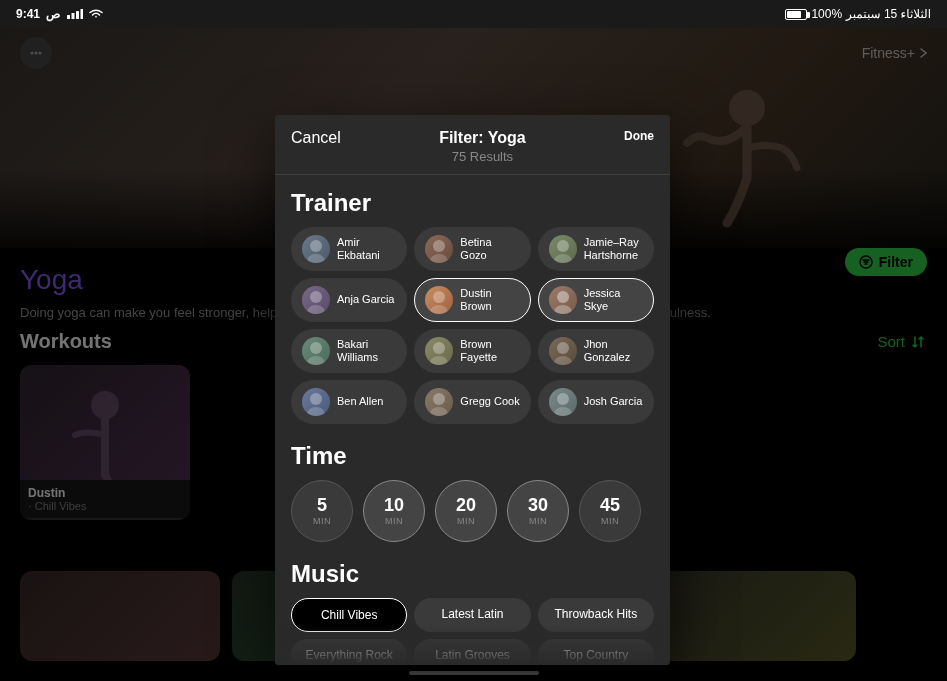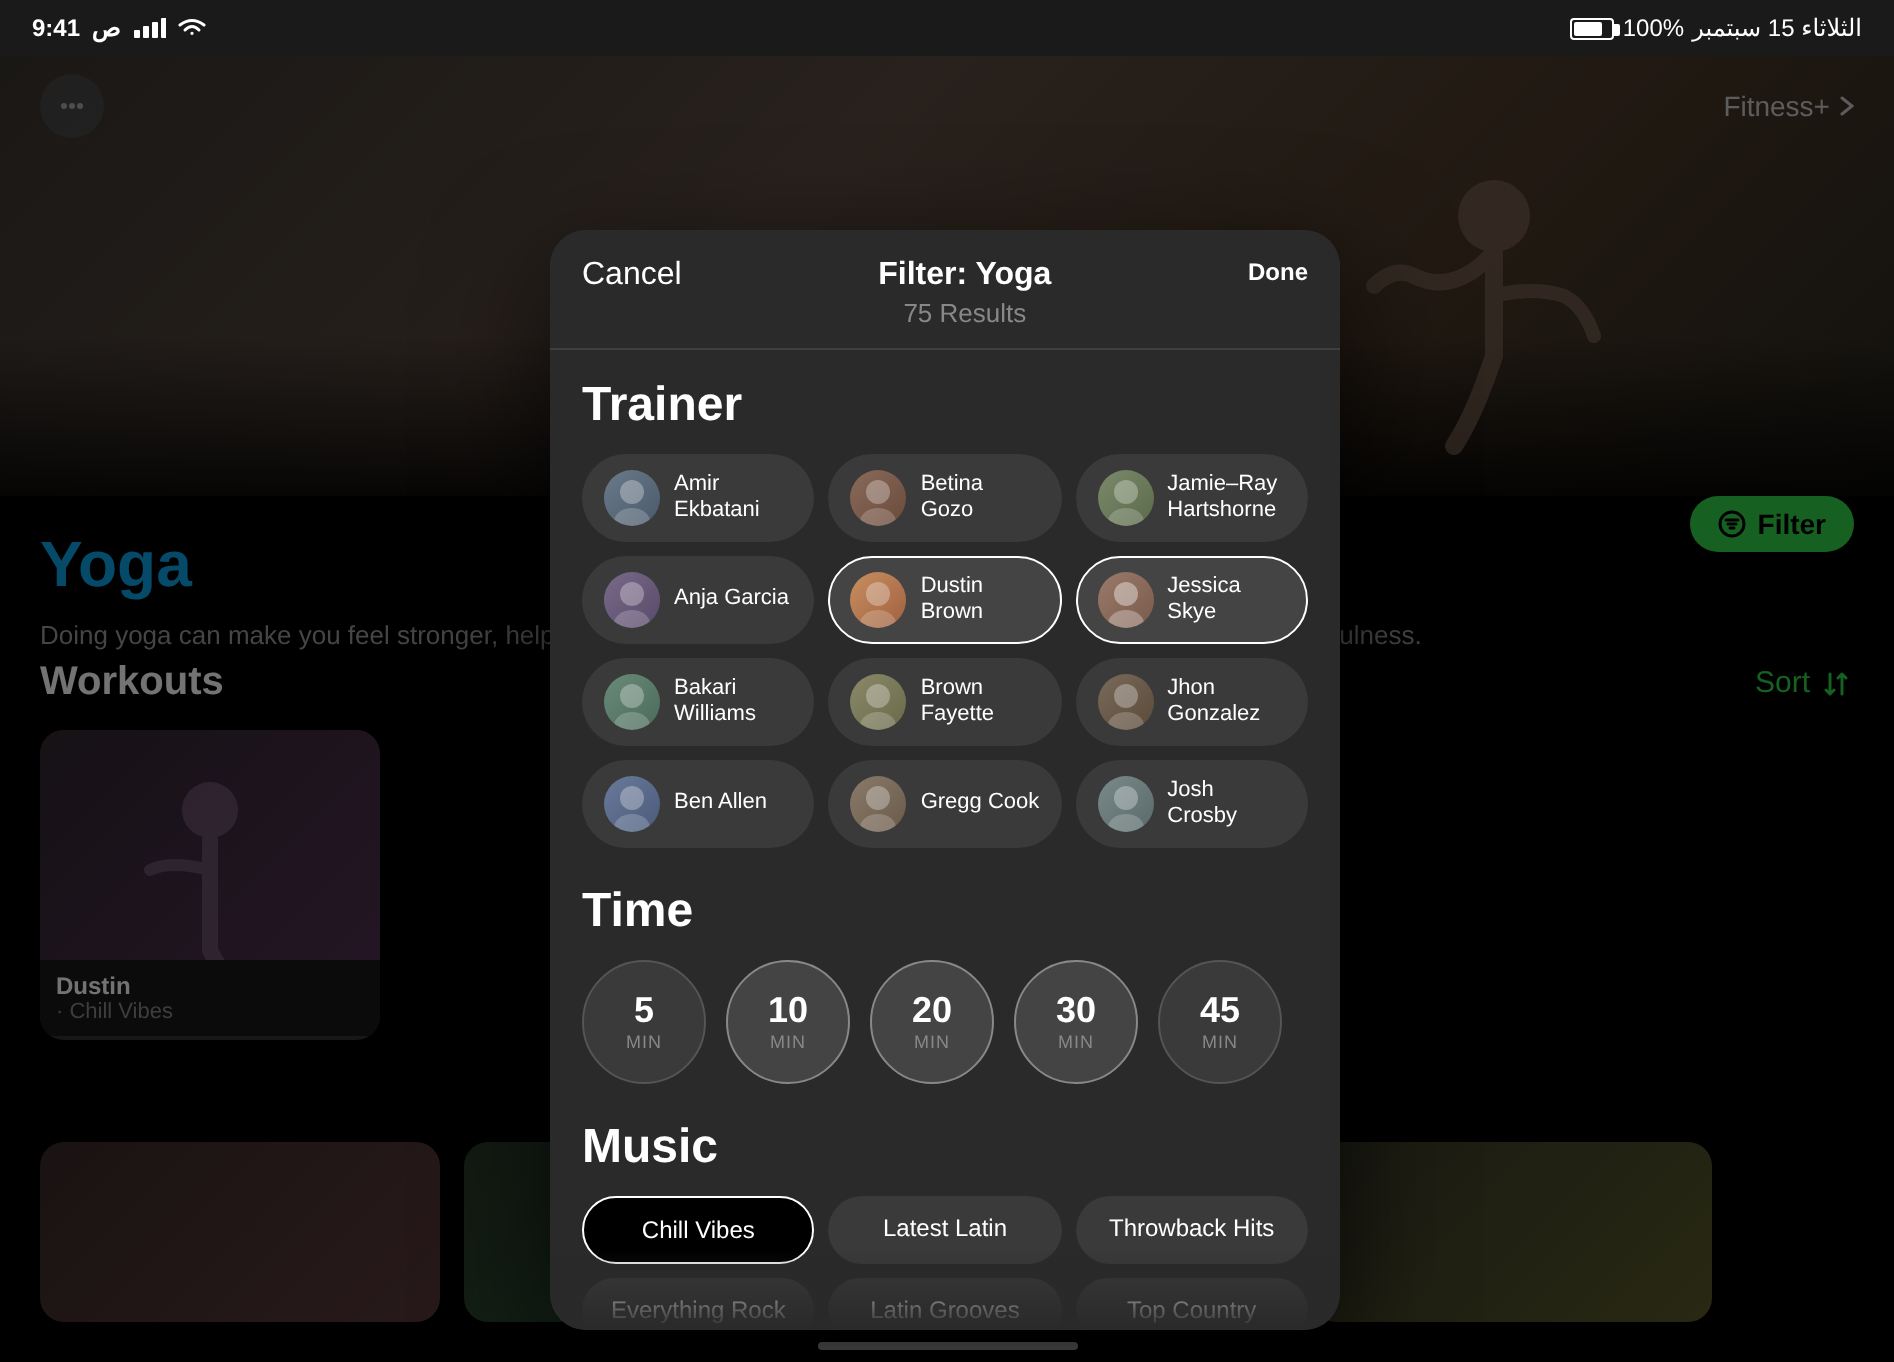--- a/index.html
+++ b/index.html
@@ -122,23 +122,23 @@
     }
 
     
     .yoga-section {
       position: absolute;
       top: 248px; left: 0; right: 0;
       padding: 16px 20px;
       z-index: 3;
     }
     .yoga-title {
-      font-size: 32px;
-      font-weight: 700;
-      color: #0ea5e9;
+      font-size: 28px;
+      font-weight: 400;
+      color: #8b5cf6;
       margin-bottom: 8px;
     }
     .yoga-desc {
       font-size: 13px;
       color: #999;
       line-height: 1.4;
     }
 
     
     .workouts-header {
@@ -259,21 +259,21 @@
       z-index: 20;
     }
 
     
     .modal {
       position: absolute;
       top: 115px;
       left: 275px;
       width: 395px;
       background: #2a2a2a;
-      border-radius: 18px;
+      border-radius: 4px;
       z-index: 100;
       overflow: hidden;
       box-shadow: 0 20px 60px rgba(0,0,0,0.7);
     }
     .modal-header {
       background: #2a2a2a;
       padding: 14px 16px 10px;
       display: flex;
       align-items: flex-start;
       justify-content: space-between;
@@ -672,21 +672,21 @@
         </div>
         <span class="trainer-name">Gregg Cook</span>
       </div>
       <div class="trainer-chip">
         <div class="trainer-avatar av-jc">
           <svg width="28" height="28">
             <ellipse cx="14" cy="11" rx="6" ry="6" fill="rgba(255,255,255,0.3)"></ellipse>
             <ellipse cx="14" cy="26" rx="9" ry="7" fill="rgba(255,255,255,0.2)"></ellipse>
           </svg>
         </div>
-        <span class="trainer-name">Josh Crosby</span>
+        <span class="trainer-name">Josh Garcia</span>
       </div>
     </div>
 
     <div class="time-section">
       <div class="section-title">Time</div>
       <div class="time-circles">
         <div class="time-circle">
           <span class="time-num">5</span>
           <span class="time-label">MIN</span>
         </div>

